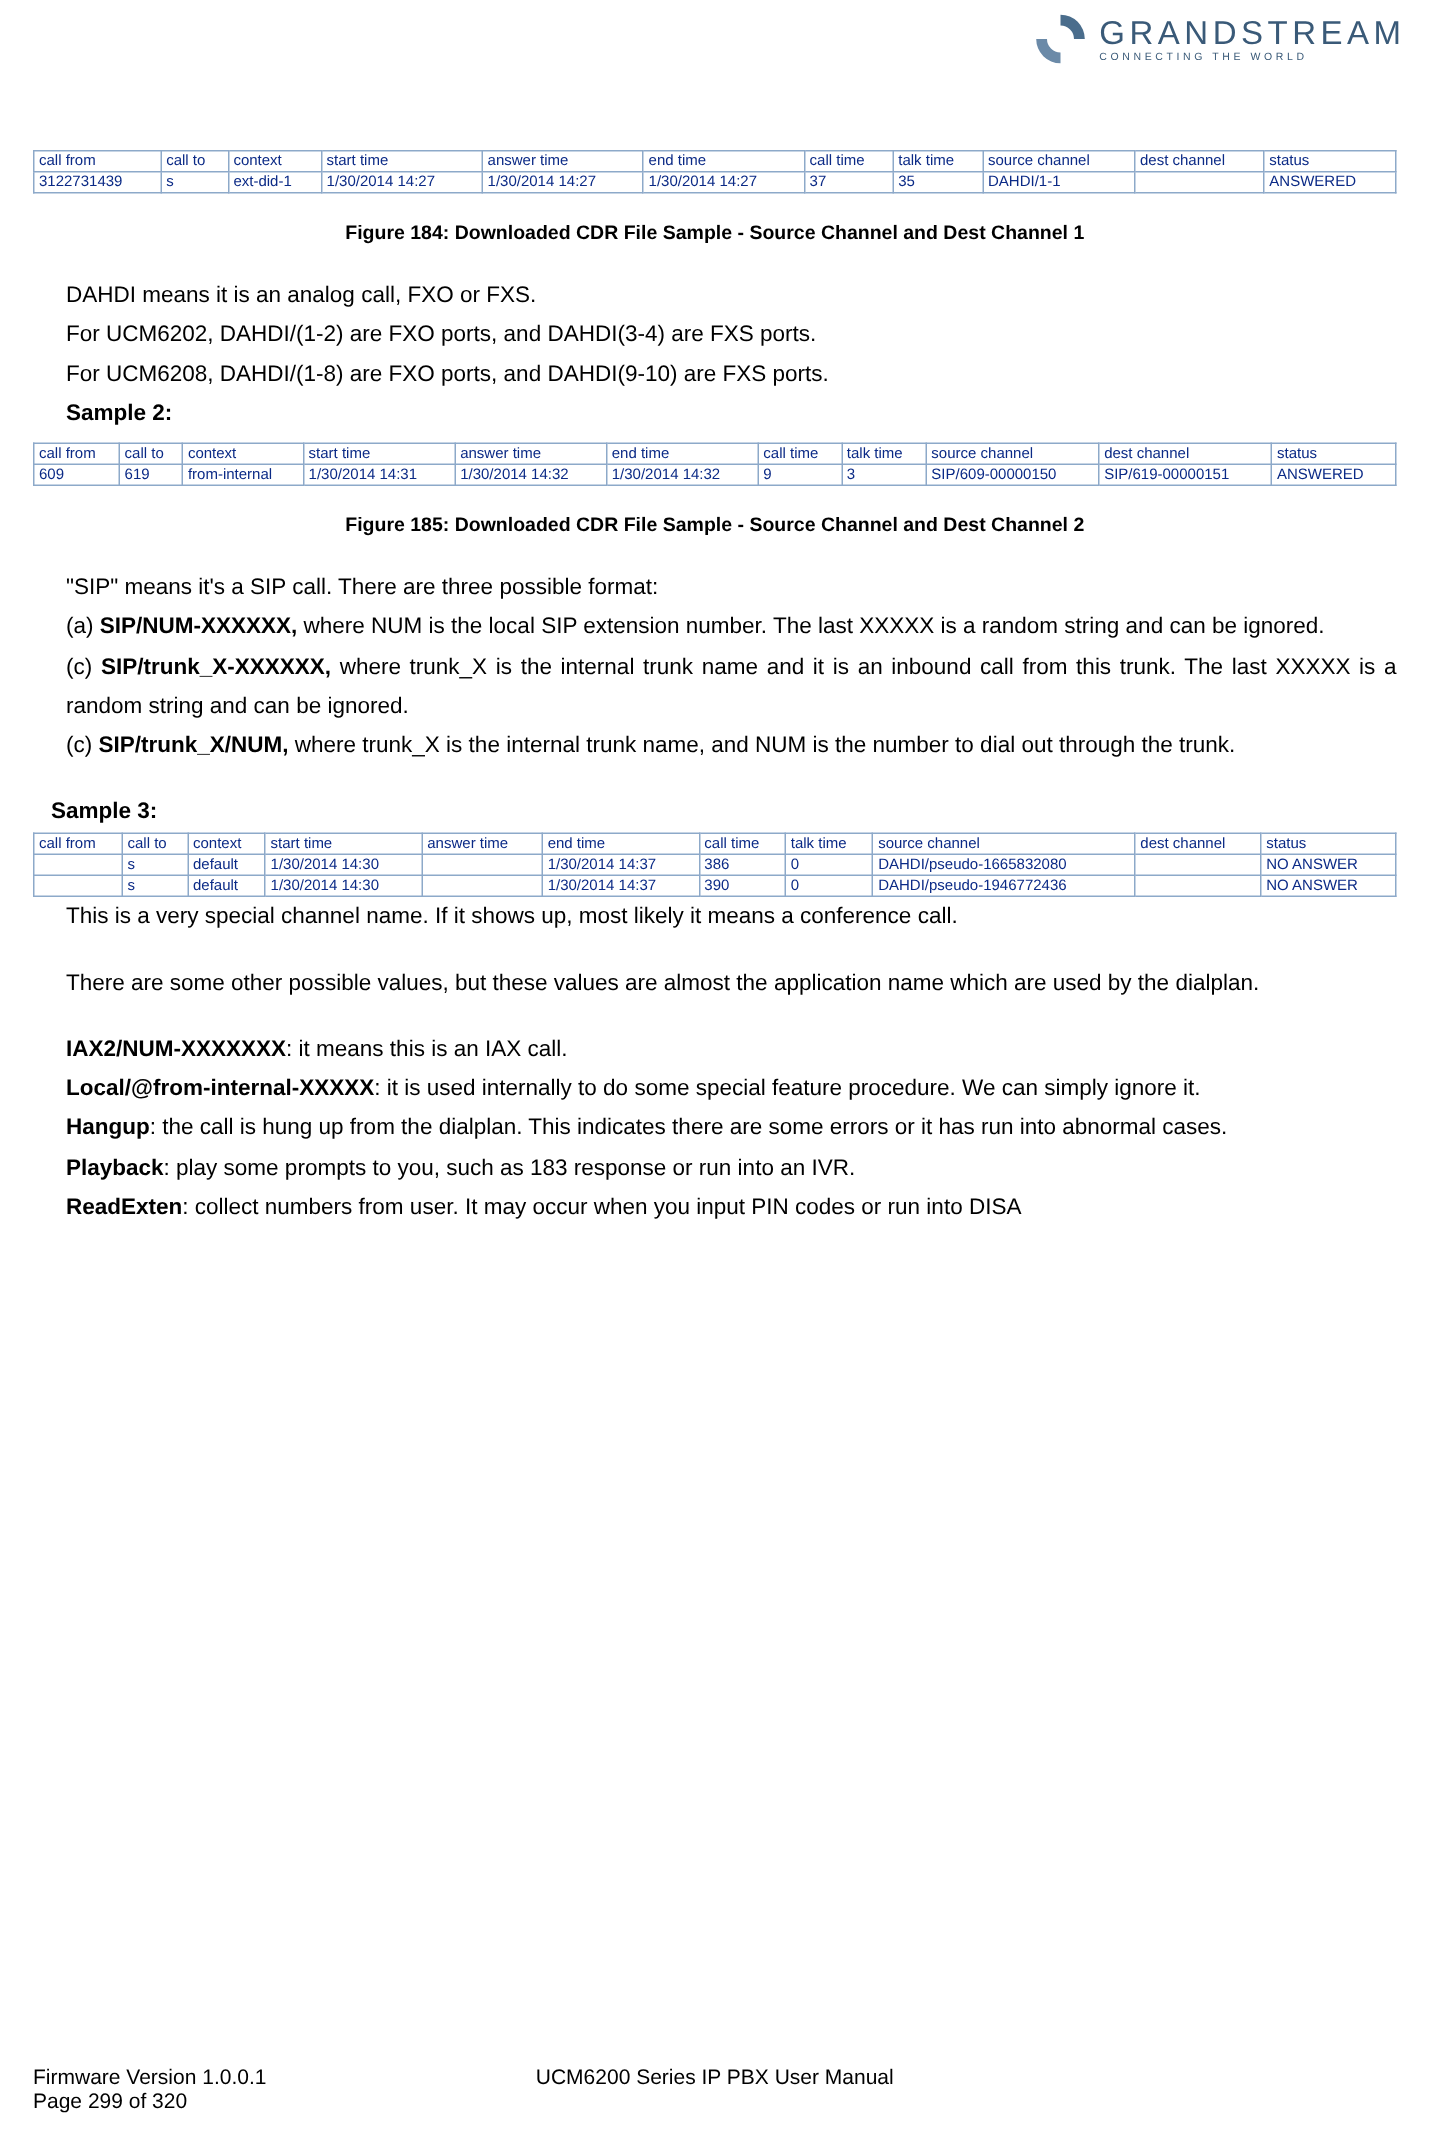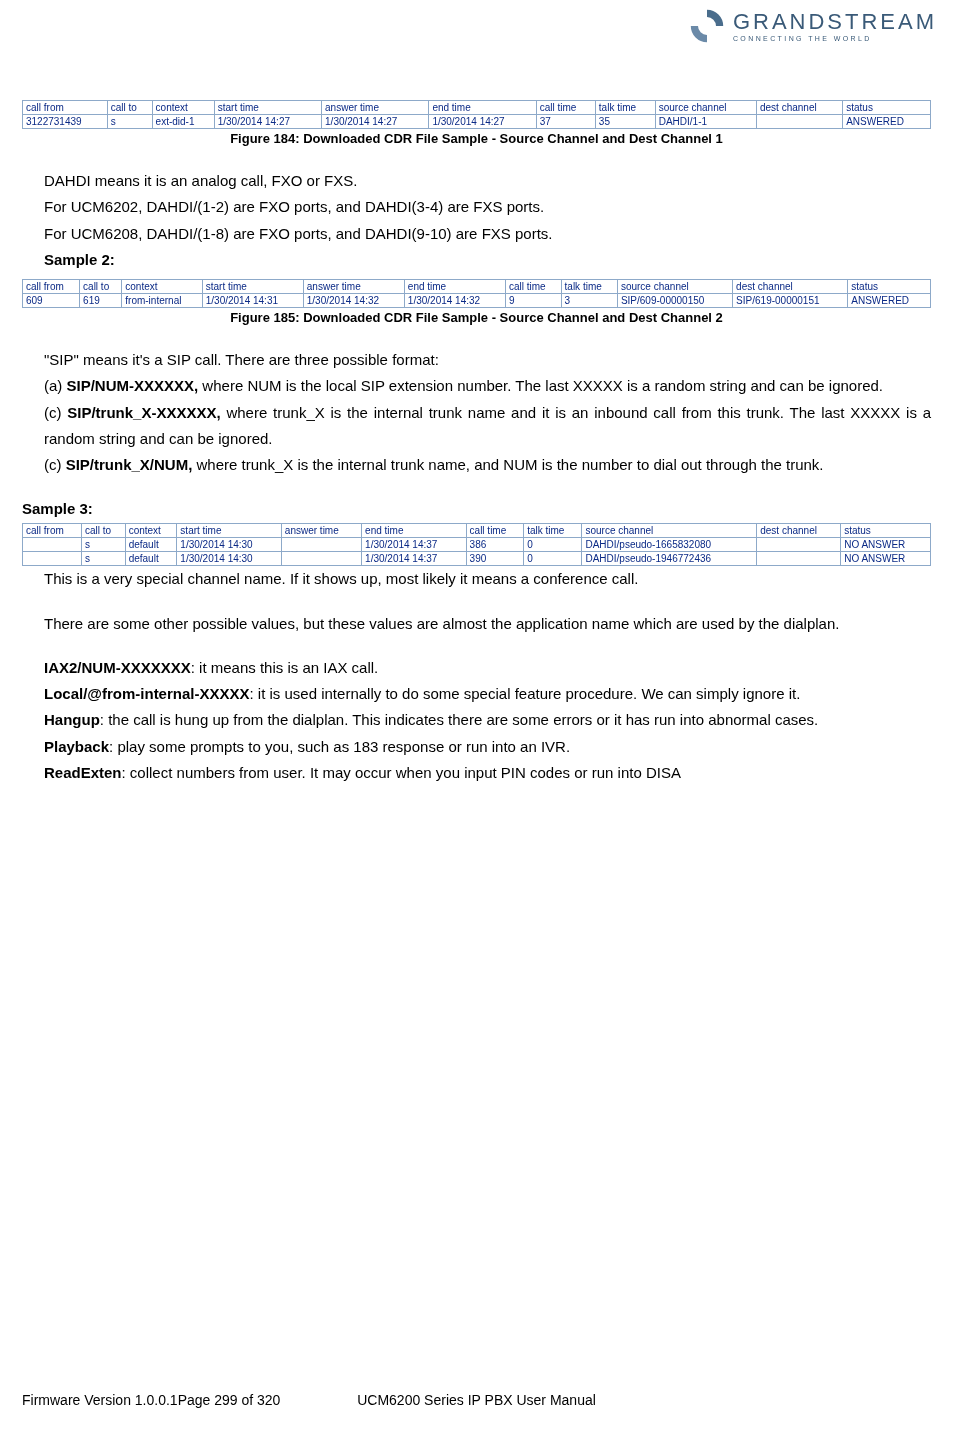--- a/index.html
+++ b/index.html
@@ -6,27 +6,27 @@
   .page{width:953px;min-height:1436px;margin:0 auto;position:relative;padding:0 22px 80px 22px;box-sizing:border-box;}
   .header-logo{position:absolute;top:8px;right:16px;display:flex;align-items:center;gap:8px;}
   .logo-mark{width:36px;height:36px;}
   .logo-txt{display:flex;flex-direction:column;line-height:1;}
   .logo-main{font-family:Arial,sans-serif;font-weight:300;letter-spacing:3px;font-size:22px;color:#3a5a78;}
   .logo-sub{font-size:7px;letter-spacing:2.4px;color:#3a5a78;margin-top:2px;}
   .content{padding-top:100px;}
   .cdr-table{width:100%;border-collapse:collapse;font-size:10px;color:#0b2a86;border:1.5px solid #2b5aa0;}
   .cdr-table th,.cdr-table td{border:1px solid #8da9c9;text-align:left;padding:1px 3px;font-weight:normal;white-space:nowrap;}
   .cdr-table th{color:#0b2a86;font-weight:normal;}
-  .fig-caption{text-align:center;font-weight:bold;font-size:13px;margin:2px 0 22px;}
+  .fig-caption{text-align:center;font-weight:bold;font-size:13px;margin:18px 0 22px;}
   .body-text{font-size:15px;line-height:1.75;text-align:justify;margin-left:22px;}
   .body-text p{margin:0;}
   .bold{font-weight:bold;}
-  .sample-heading{font-weight:bold;font-size:15px;margin-top:4px;margin-bottom:6px;}
+  .sample-heading{font-weight:bold;font-size:15px;margin-top:4px;margin-bottom:6px;margin-left:12px;}
   .gap{height:18px;}
-  .footer{position:absolute;bottom:28px;left:22px;right:22px;display:flex;justify-content:flex-start;font-size:14px;}
+  .footer{position:absolute;bottom:28px;left:22px;right:22px;display:flex;justify-content:space-between;font-size:14px;flex-direction:column;}
   .footer .center{position:absolute;left:0;right:0;text-align:center;}
 </style>
 </head>
 <body>
 
 <div class="page">
   <div class="header-logo">
     <svg class="logo-mark" viewBox="0 0 40 40">
       <path d="M20 2 A18 18 0 0 1 38 20 L30 20 A10 10 0 0 0 20 10 Z" fill="#4a6d8c"></path>
       <path d="M20 38 A18 18 0 0 1 2 20 L10 20 A10 10 0 0 0 20 30 Z" fill="#6b8aa8"></path>

